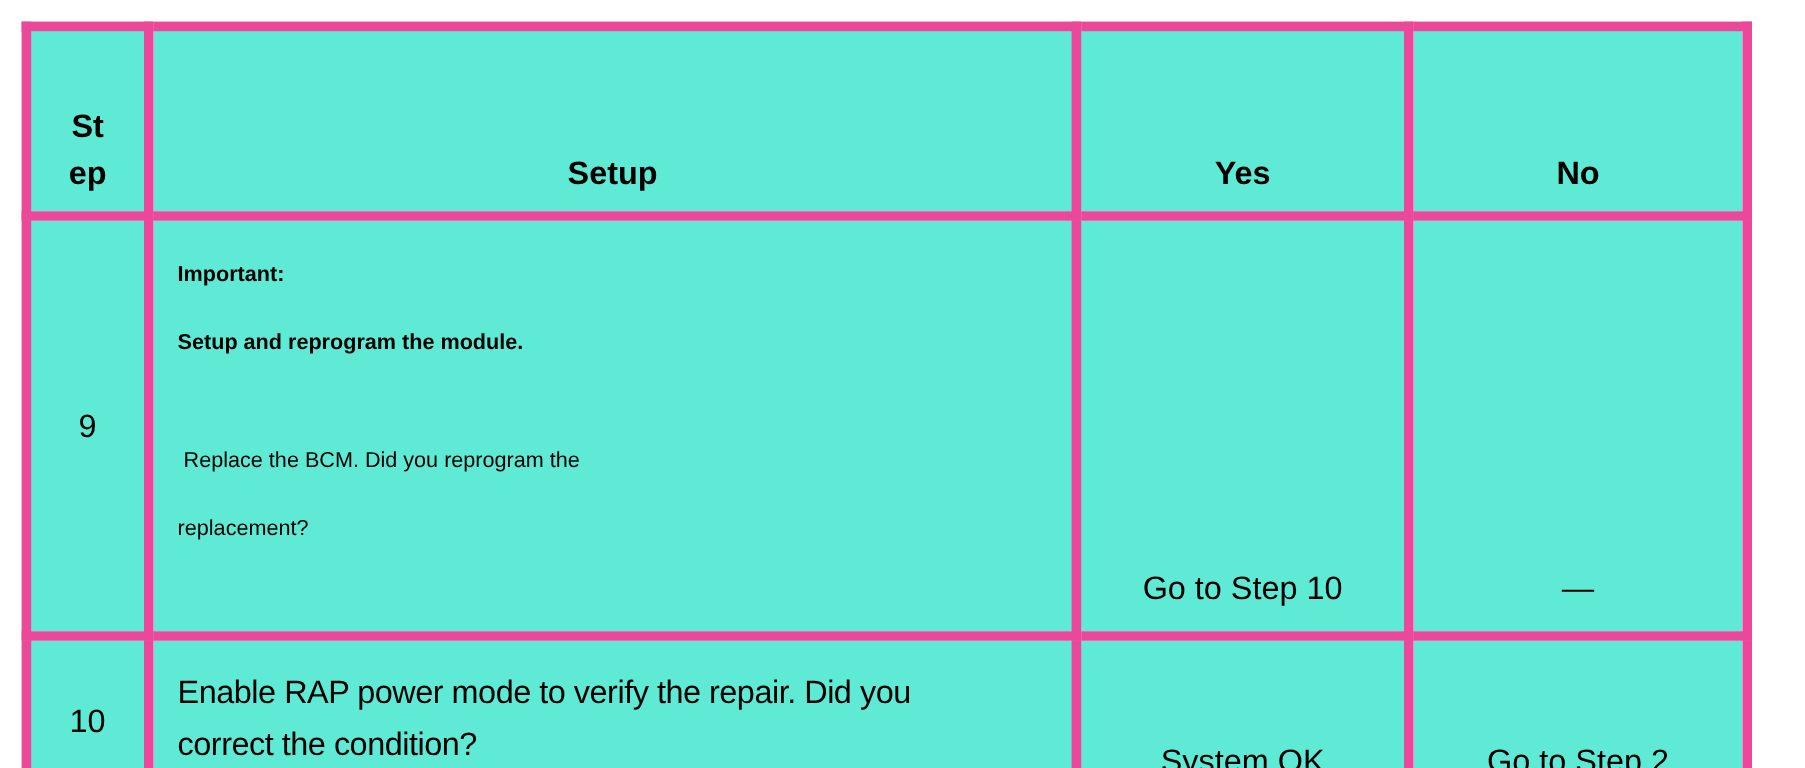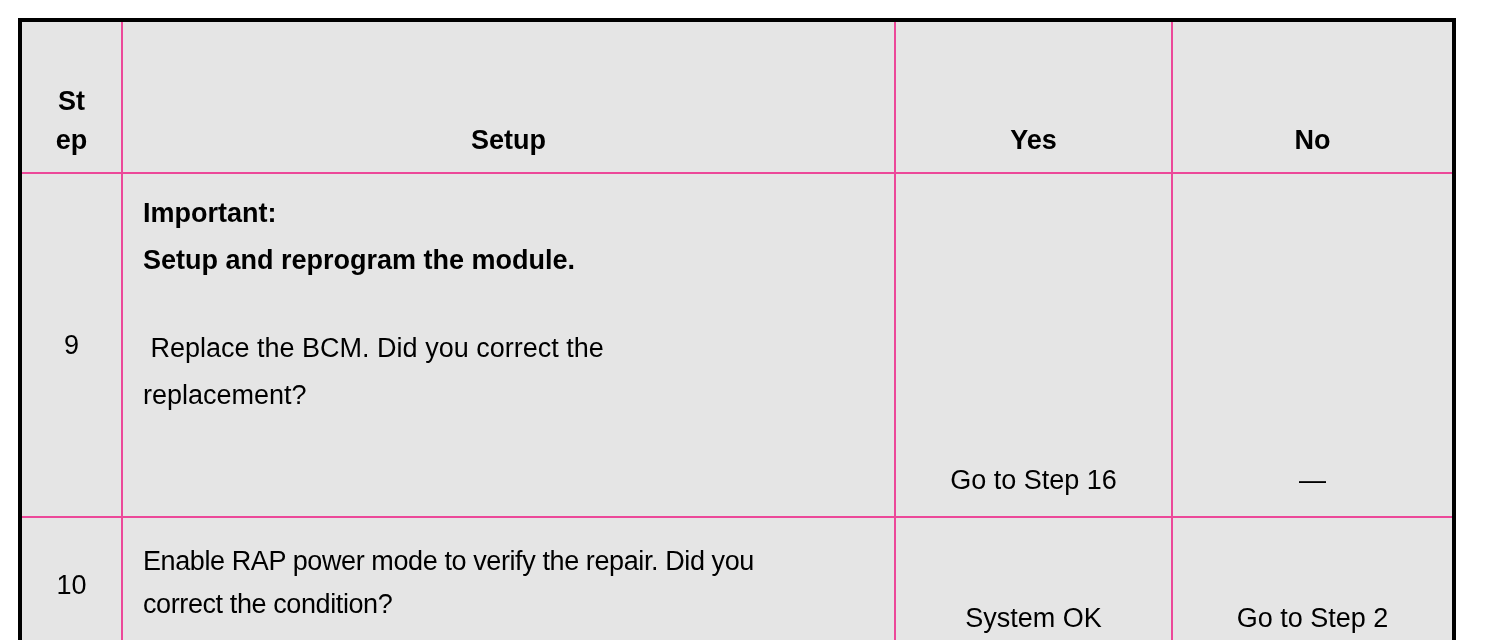--- a/index.html
+++ b/index.html
@@ -20,22 +20,22 @@
     left: 18px;
     top: 18px;
   }
   table.diag {
     border-collapse: collapse;
     table-layout: fixed;
     width: 1434px;
     border: 4px solid #000000;
   }
   table.diag td, table.diag th {
-    border: 2px solid #ec4899;
-    background: #e5e5e5;
+    border: 8px solid #ec4899;
+    background: #5eead4;
     overflow: hidden;
   }
   
   tr.header-row th {
     height: 138px;
     vertical-align: bottom;
     text-align: center;
     font-weight: bold;
     font-size: 27px;
     line-height: 1.45;
@@ -47,22 +47,22 @@
   
   tr.row-9 td { height: 322px; }
   td.step-cell {
     vertical-align: middle;
     text-align: center;
     font-size: 27px;
   }
   td.action-cell-9 {
     vertical-align: top;
     padding: 16px 22px 0 20px;
-    font-size: 27px;
-    line-height: 47px;
+    font-size: 18px;
+    line-height: 57px;
   }
   .action-important {
     font-weight: bold;
     white-space: pre-line;
   }
   .action-question {
     white-space: pre-wrap;
     margin-top: 41px;
   }
   td.result-cell {
@@ -103,24 +103,24 @@
         <th>Setup</th>
         <th>Yes</th>
         <th>No</th>
       </tr>
 
       <tr class="row-9">
         <td class="step-cell">9</td>
         <td class="action-cell-9">
           <div class="action-important">Important:
 Setup and reprogram the module.</div>
-          <div class="action-question"> Replace the BCM. Did you correct the
+          <div class="action-question"> Replace the BCM. Did you reprogram the
 replacement?</div>
         </td>
-        <td class="result-cell">Go to Step 16</td>
+        <td class="result-cell">Go to Step 10</td>
         <td class="result-cell">—</td>
       </tr>
 
       <tr class="row-10">
         <td class="step-cell">10</td>
         <td class="action-cell-10">Enable RAP power mode to verify the repair. Did you
 correct the condition?</td>
         <td class="result-cell">System OK</td>
         <td class="result-cell">Go to Step 2</td>
       </tr>

